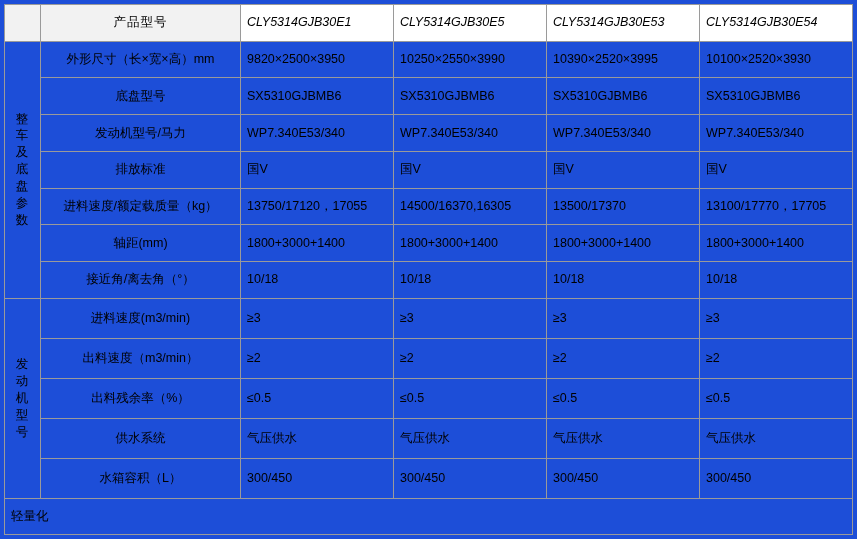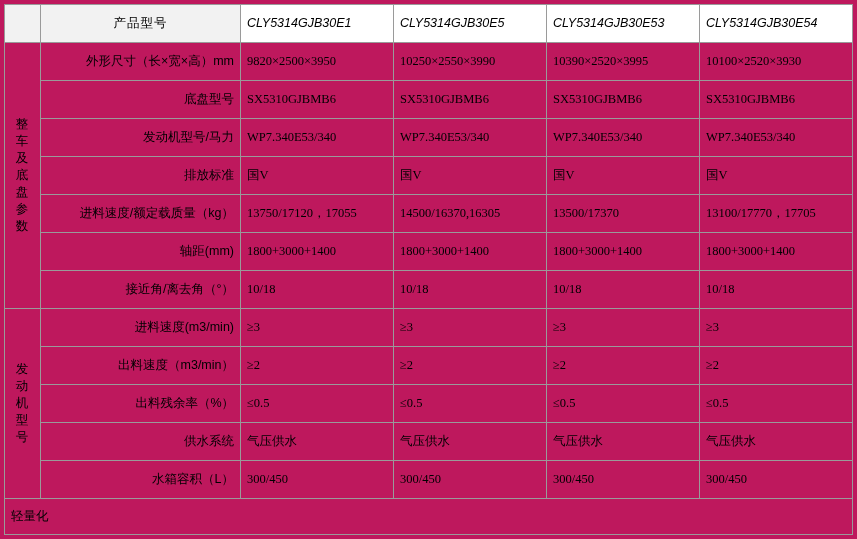--- a/index.html
+++ b/index.html
@@ -8,21 +8,21 @@
     background: #ffffff;
   }
   body {
     font-family: "Liberation Sans", sans-serif;
     color: #000000;
   }
   .page {
     width: 857px;
     height: 539px;
     position: relative;
-    background: #be185d;
+    background: #1d4ed8;
     box-sizing: border-box;
     padding: 4px 4px 4px 4px;
   }
   table.spec {
     border-collapse: collapse;
     width: 849px;
     height: 531px;
     table-layout: fixed;
     border: 1px solid #9a9a9a;
   }
@@ -63,33 +63,32 @@
     text-align: center;
     font-size: 13px;
     font-weight: bold;
     padding: 0;
     line-height: 1.5;
     letter-spacing: 1px;
   }
   .group-inner {
     display: block;
     width: 14px;
-    margin: 8px auto;
+    margin: 15px auto;
     word-break: break-all;
   }
   .label-cell {
-    text-align: right;
+    text-align: center;
     padding-left: 30px;
     font-size: 12.5px;
   }
   .val-cell {
     text-align: left;
     padding-left: 8px;
     font-size: 12.5px;
-    font-family: Liberation Serif, serif;
   }
   .footer-cell {
     text-align: left;
     font-size: 12.5px;
     height: 36px;
   }
 </style>
 </head>
 <body>
 

